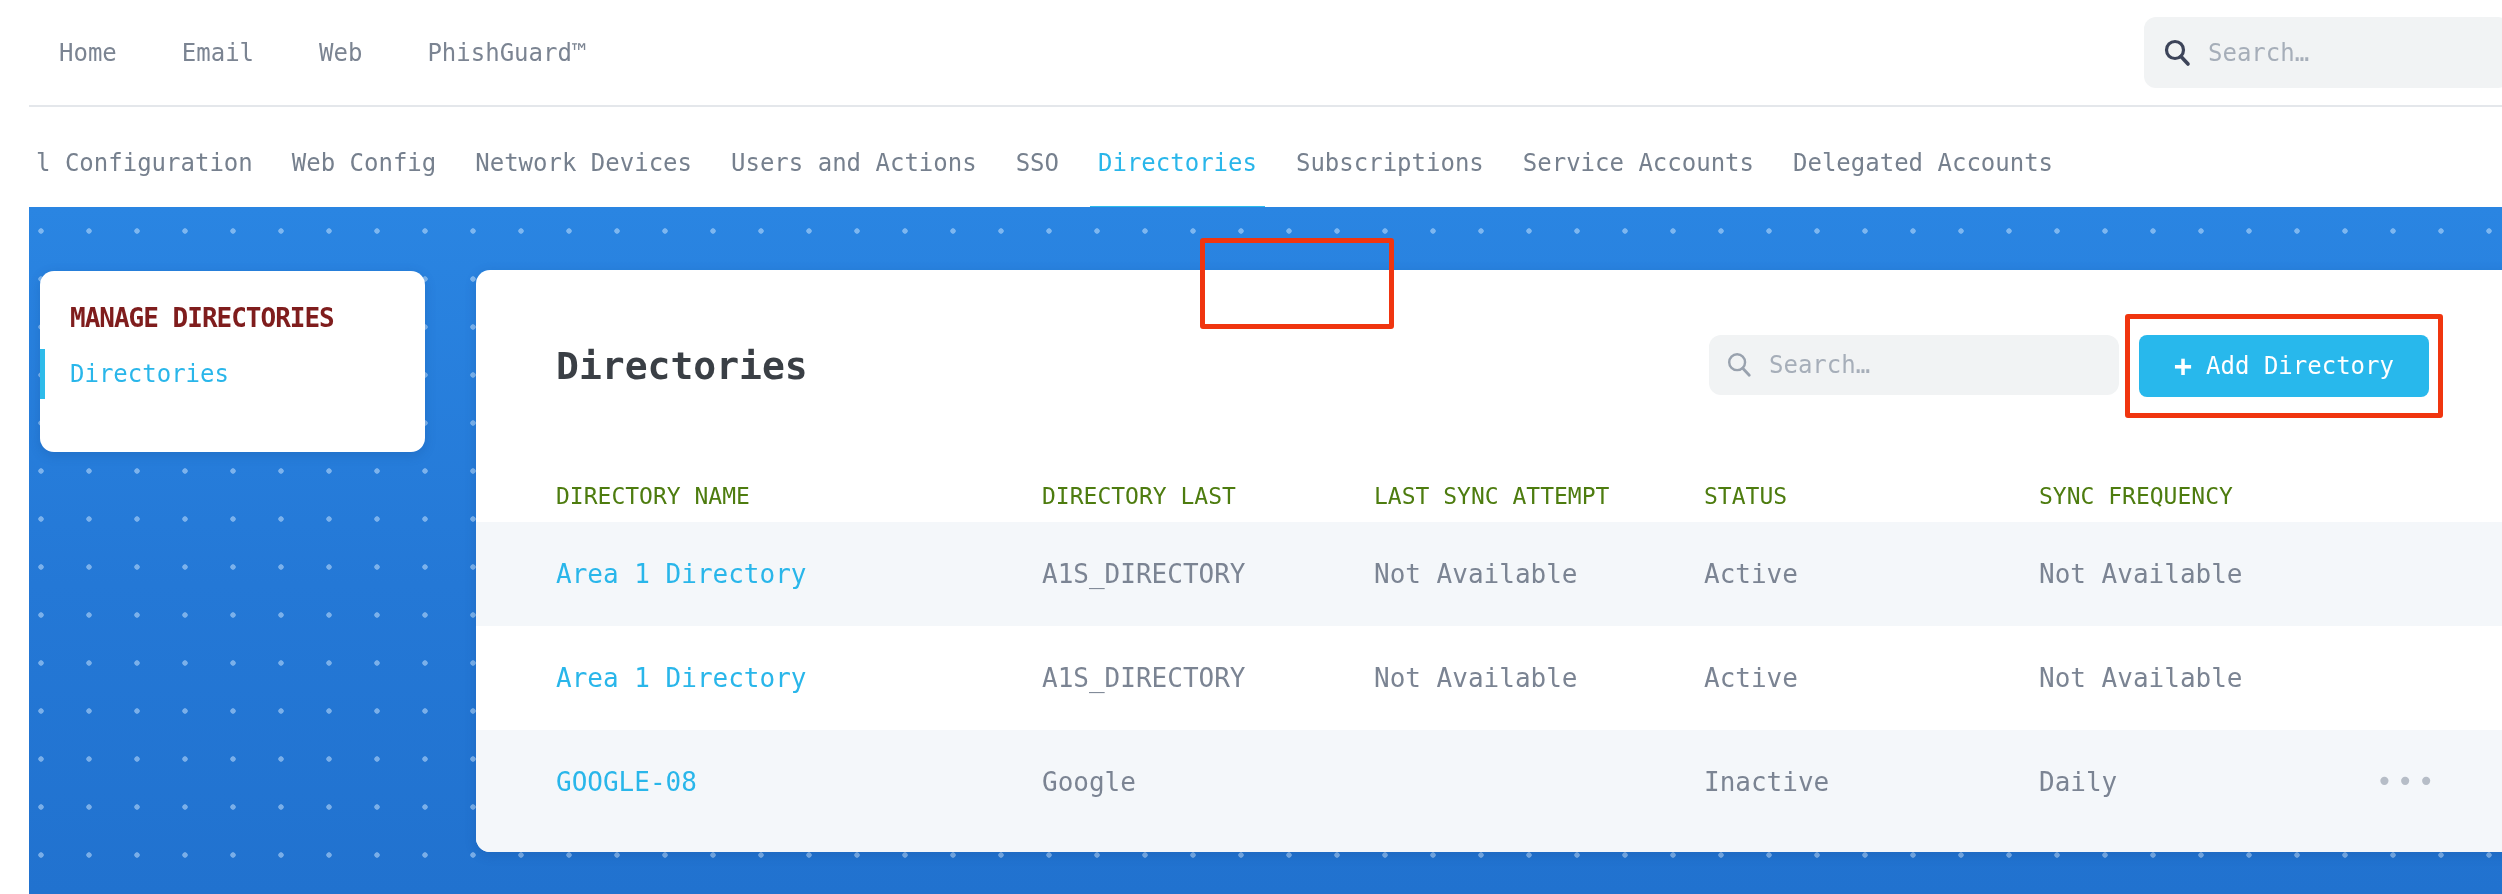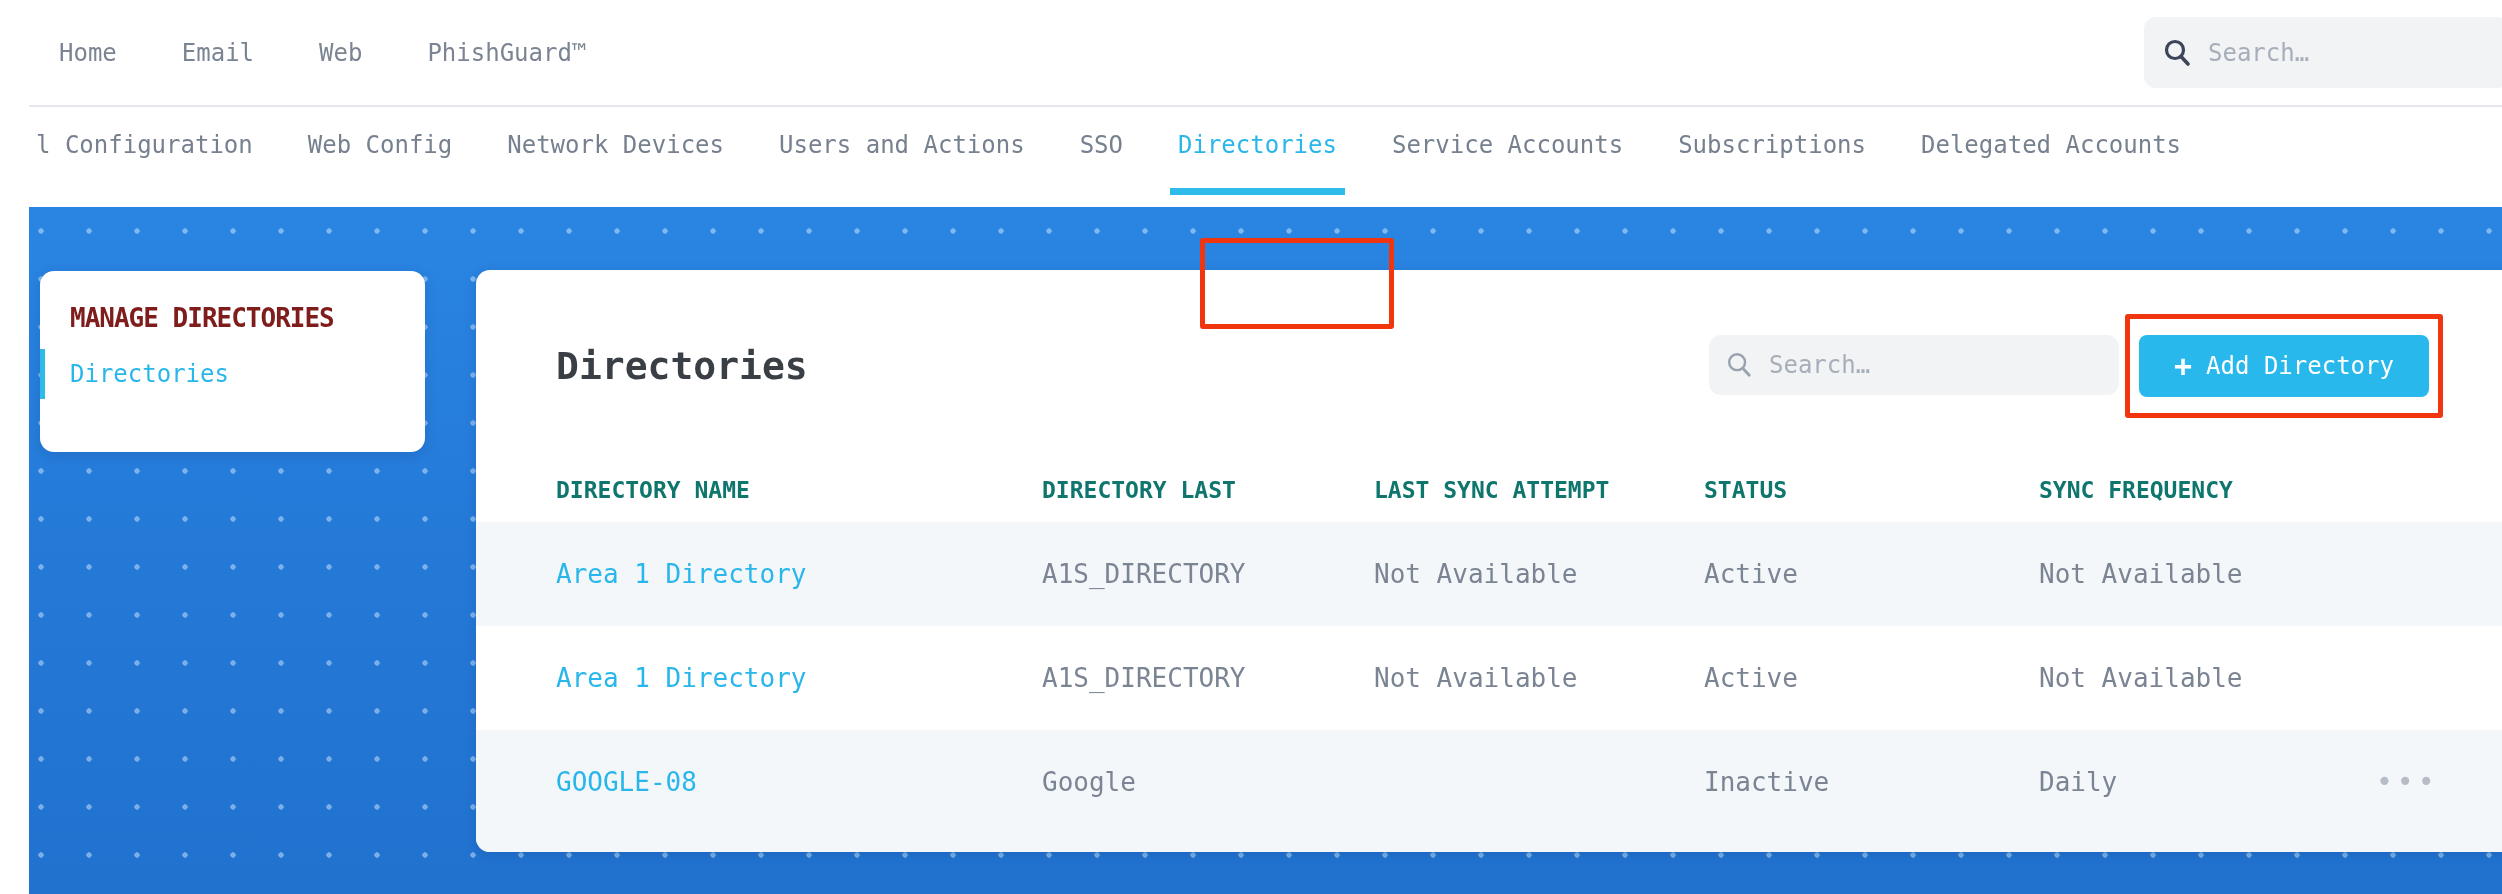--- a/index.html
+++ b/index.html
@@ -18,22 +18,22 @@
   .top-search { left:2115px; top:17px; width:366px; height:71px; padding:0 18px; }
   .searchbox svg { flex:0 0 auto; }
   .searchbox input { border:0; outline:0; background:transparent; flex:1;
                      font-family:inherit; font-size:24px; color:#5b6472;
                      margin-left:16px; min-width:0; }
   .searchbox input::placeholder { color:#a6aeb9; }
 
   
   .tabbar { position:absolute; top:107px; left:0; width:2502px; height:100px;
             background:#fff; }
-  .tabs { position:absolute; left:7px; top:0; height:76px;
-          display:flex; align-items:center; gap:55px; }
+  .tabs { position:absolute; left:7px; top:18px; height:76px;
+          display:flex; align-items:center; gap:39px; }
   .tab { position:relative; font-size:24px; color:#76808e; text-decoration:none;
          height:100px; line-height:100px; white-space:nowrap; cursor:pointer; }
   .tab.active { color:#29b6ea; }
   .tab-underline { position:absolute; bottom:0; left:-8px; right:-8px; height:7px;
                    background:#2ebbea; }
 
   
   .content { position:absolute; top:207px; left:0; width:2502px; height:687px;
              background-image:
                radial-gradient(circle 3px at 12px 24px, rgba(210,233,255,.5) 2.4px, rgba(210,233,255,0) 3px),
@@ -61,22 +61,22 @@
   .card-search { left:1233px; top:65px; width:410px; height:60px; padding:0 16px; }
   .add-btn { position:absolute; left:1663px; top:65px; width:290px; height:62px;
              background:#28b8ec; color:#fff; border:0; border-radius:8px;
              font-family:inherit; font-size:24px; cursor:pointer;
              display:flex; align-items:center; justify-content:center; gap:14px; }
   .add-btn .plus { font-size:30px; font-weight:700; line-height:1; }
 
   
   .table { position:absolute; left:0; top:200px; width:2043px; height:382px; }
   .thead { position:relative; height:52px; }
-  .thead span { position:absolute; top:0; line-height:40px; font-size:23px;
-                font-weight:700; color:#0f766e; }
+  .thead span { position:absolute; top:6px; line-height:40px; font-size:23px;
+                font-weight:400; color:#4d7c0f; }
   .trow { position:relative; width:100%; }
   .trow.shade { background:#f4f7fa; }
   .r1,.r3 { height:104px; }
   .r5 { height:122px; }
   .trow span { position:absolute; top:0; font-size:26px; color:#7b8493; }
   .r1 span,.r3 span { line-height:104px; }
   .r5 span { line-height:104px; }
   .c1 { left:80px; } .c2 { left:566px; } .c3 { left:898px; }
   .c4 { left:1228px; } .c5 { left:1563px; }
   .name-link { color:#29b6ea !important; text-decoration:none; cursor:pointer; }
@@ -114,22 +114,22 @@
     <div class="tabs">
       <a class="tab">l Configuration</a>
       <a class="tab">Web Config</a>
       <a class="tab">Network Devices</a>
       <a class="tab">Users and Actions</a>
       <a class="tab">SSO</a>
       <a class="tab active">
         <span>Directories</span>
         <span class="tab-underline"></span>
       </a>
+      <a class="tab">Subscriptions</a>
       <a class="tab">Service Accounts</a>
-      <a class="tab">Subscriptions</a>
       <a class="tab">Delegated Accounts</a>
     </div>
     <div class="annotation tab-annotation"></div>
   </nav>
 
   <main class="content">
 
     <aside class="card side-card">
       <h2 class="side-title">MANAGE DIRECTORIES</h2>
       <div class="side-item">

